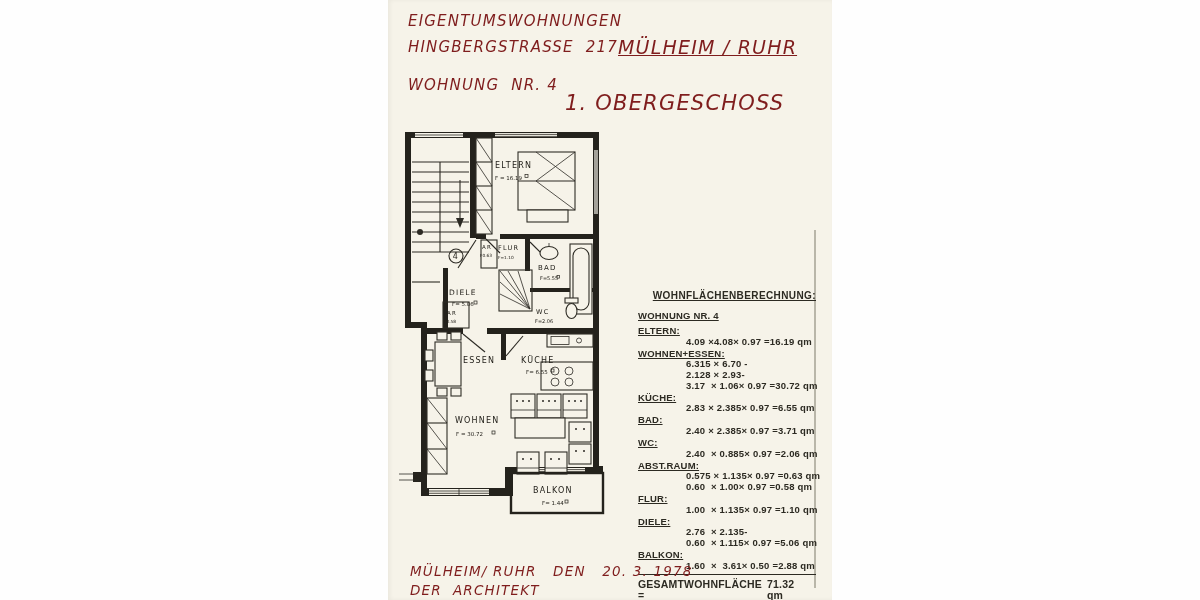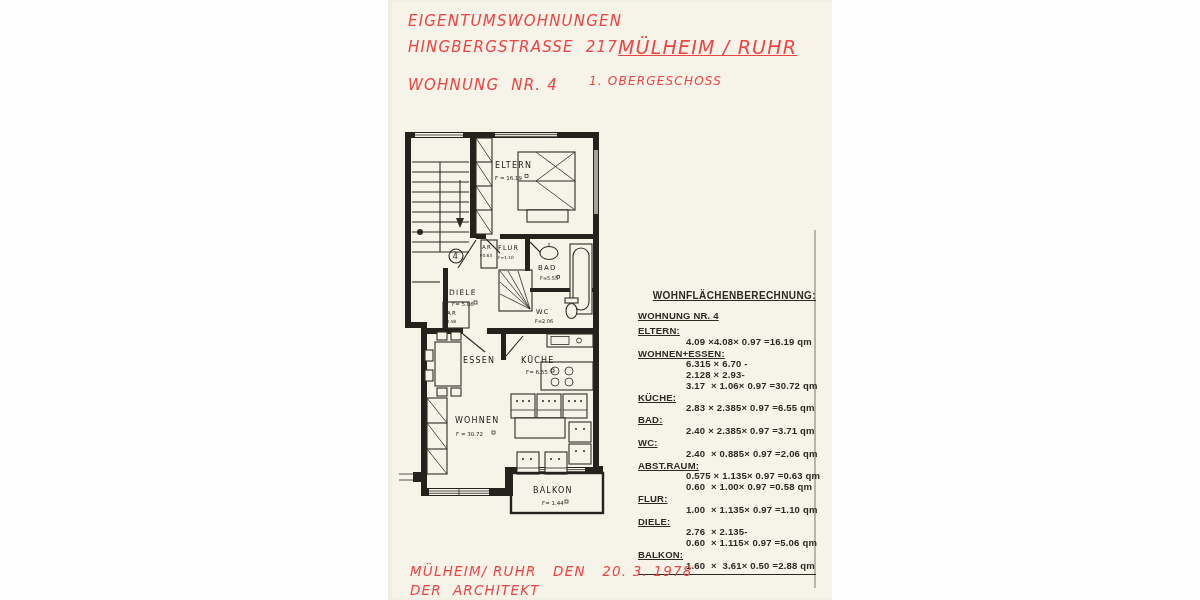--- a/index.html
+++ b/index.html
@@ -2,26 +2,26 @@
 <html><head>
 <meta charset="utf-8">
 <style>
   html,body{margin:0;padding:0;background:#ffffff;}
   #canvas{position:relative;width:1200px;height:600px;background:#fefefe;overflow:hidden;
           font-family:"DejaVu Sans",sans-serif;}
   #paper{position:absolute;left:388px;top:0;width:444px;height:600px;background:#f6f3e9;
          box-shadow:inset 2px 0 4px rgba(0,0,0,0.05);}
   .fold{position:absolute;left:814px;top:230px;width:2px;height:358px;background:#aaa699;opacity:.8;}
 
-  .hand{position:absolute;font-style:italic;color:#ef4444;white-space:pre;letter-spacing:1.2px;text-align:right;}
+  .hand{position:absolute;font-style:italic;color:#7f1d1d;white-space:pre;letter-spacing:1.2px;text-align:right;}
   .h1{left:408px;top:12px;font-size:15px;}
   .h2a{left:408px;top:38px;font-size:15px;}
   .h2b{left:618px;top:36px;font-size:19px;text-decoration:underline;}
   .h3a{left:408px;top:76px;font-size:15px;}
-  .h3b{left:565px;top:74px;font-size:12px;margin-left:24px;}
+  .h3b{left:565px;top:91px;font-size:21px;}
   .f1{left:410px;top:563px;font-size:13.5px;}
   .f2{left:410px;top:582px;font-size:13.5px;}
 
   
   .calc{position:absolute;left:638px;top:291px;width:178px;color:#2c2a22;
         font-family:"Liberation Sans",sans-serif;font-size:9.5px;font-weight:700;
         letter-spacing:.2px;line-height:10.6px;}
   .calc-title{font-size:10px;letter-spacing:.4px;text-decoration:underline;margin-bottom:9px;text-align:right;}
   .calc-subtitle{text-decoration:underline;margin-bottom:5px;}
   .sec-label{text-decoration:underline;margin-top:1.5px;}
@@ -348,18 +348,22 @@
           <span class="result">5.06 qm</span>
         </div>
         <div class="sec-label">BALKON:</div>
         <div class="calc-row">
           <span class="dims">1.60  ×  3.61</span>
           <span class="factor">× 0.50 =</span>
           <span class="result">2.88 qm</span>
         </div>
       </div>
     <div class="rule"></div>
+    <div class="total-row">
+      <span>GESAMTWOHNFLÄCHE =</span>
+      <span class="tv">71.32 qm</span>
+    </div>
 
   </div>
 
   <div class="hand f1">MÜLHEIM/ RUHR   DEN   20. 3. 1978</div>
   <div class="hand f2">DER  ARCHITEKT</div>
 </div>
 
 </body></html>

